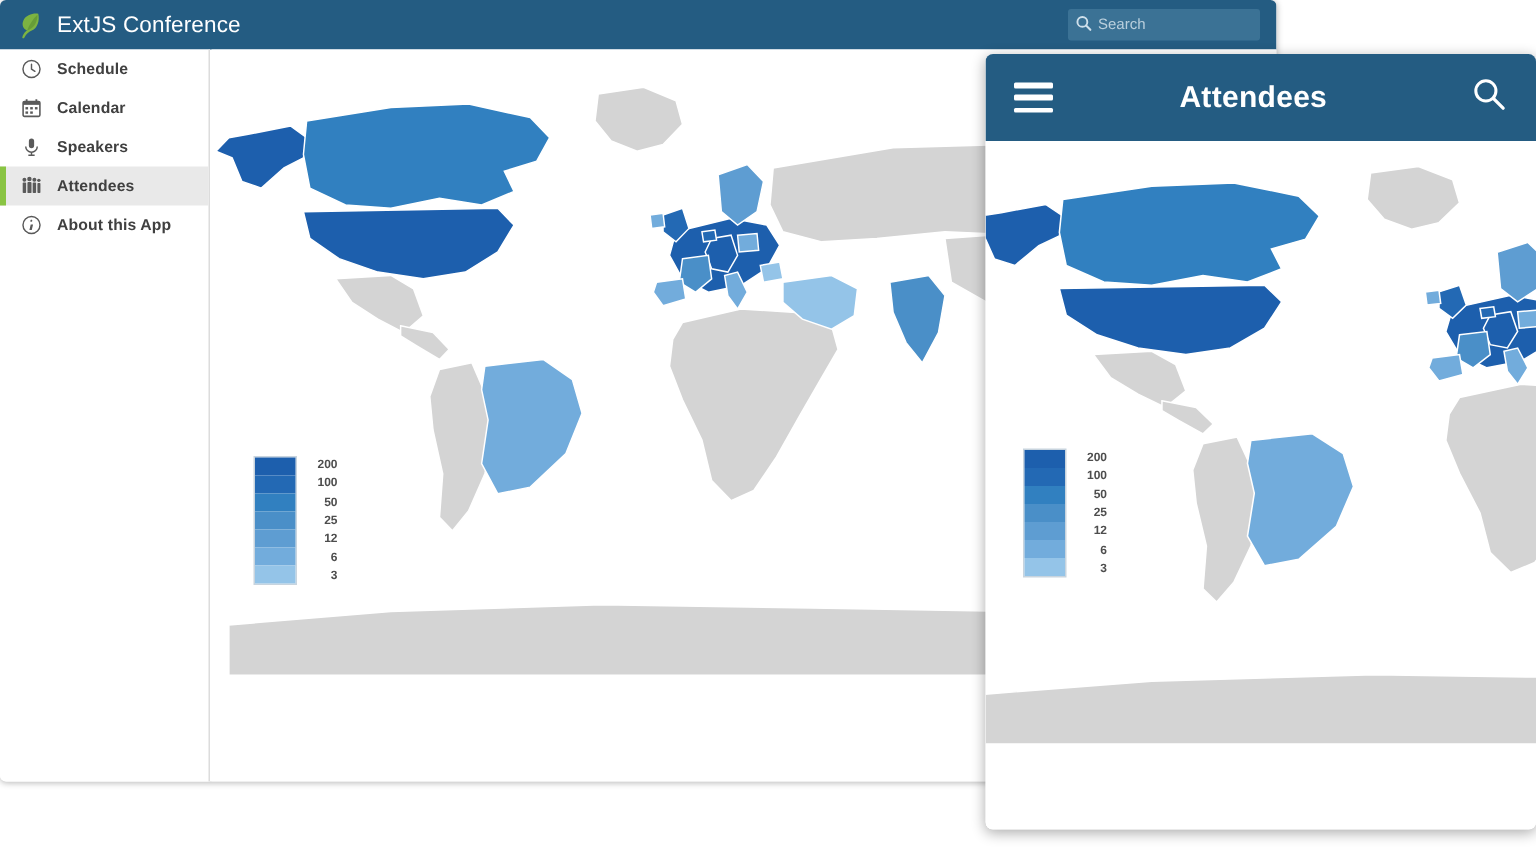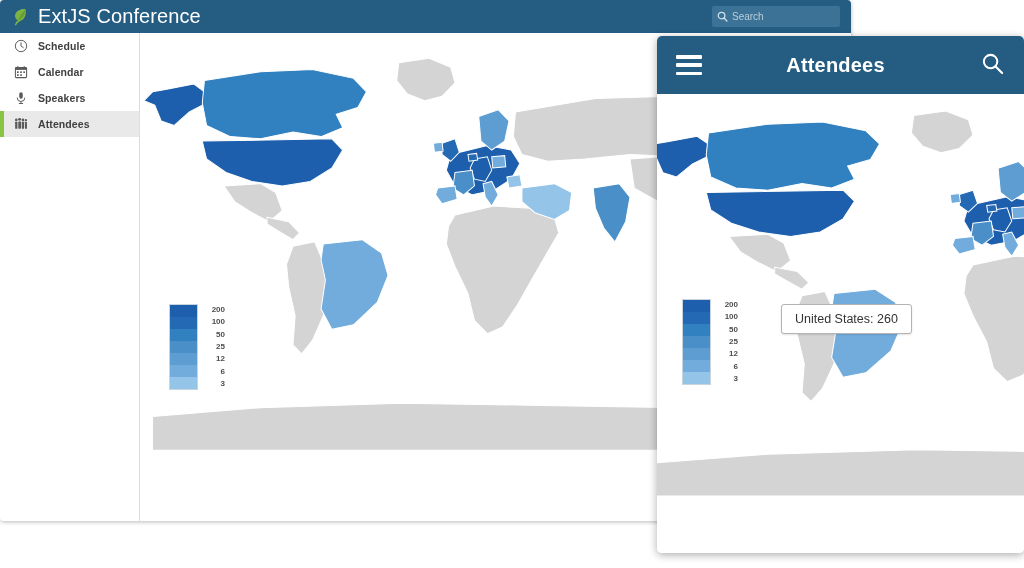--- a/index.html
+++ b/index.html
@@ -19,21 +19,21 @@
     box-shadow: 0 1px 4px rgba(0,0,0,0.28);
     overflow: hidden;
   }
   .app-header {
     position: absolute; left: 0; top: 0; width: 851px; height: 33px;
     background: #245C82;
     display: flex; align-items: center;
   }
   .logo-leaf { margin-left: 11px; width: 18px; height: 20px; position: relative; flex: none; }
   .app-title {
-    color: #ffffff; font-size: 20px; margin-left: 9px;
+    color: #ffffff; font-size: 15px; margin-left: 9px;
     letter-spacing: .1px; font-weight: 400;
   }
   .search-box {
     position: absolute; right: 11px; top: 6px;
     width: 128px; height: 21px;
     background: #3B7295;
     border-radius: 2px;
     display: flex; align-items: center;
   }
   .search-box .mag { margin-left: 5px; flex: none; }
@@ -198,20 +198,29 @@
               <circle cx="10.2" cy="3.3" r="1.5"></circle>
                 <rect x="8.9" y="5.4" width="2.6" height="8" rx=".6"></rect>
               <circle cx="13.6" cy="3.7" r="1.3"></circle>
                 <rect x="12.5" y="5.7" width="2.3" height="7.7" rx=".6"></rect>
             </g>
           </svg>
         </span>
         <span class="nav-label">Attendees</span>
       </div>
 
+      <div class="nav-item">
+        <span class="nav-icon">
+          <svg width="14" height="14" viewBox="0 0 16 16">
+            <circle cx="8" cy="8" r="6.5" fill="none" stroke="#5a5a5a" stroke-width="1.1"></circle>
+            <path d="M8.6 4.7c0 .5-.3.9-.8.9s-.7-.3-.7-.7.3-.9.8-.9.7.3.7.7zM6.4 11.8l1-4.2h1.8l-1 4.2z" fill="#5a5a5a"></path>
+          </svg>
+        </span>
+        <span class="nav-label">About this App</span>
+      </div>
     </nav>
 
     <div class="map-area">
       <svg class="map-svg" width="710" height="488" viewBox="0 0 710 488">
         <g id="main-map-geo">
             <rect x="0" y="0" width="710" height="488" fill="#ffffff"></rect>
             <g transform="translate(-10,14) scale(1.08,1.12)">
               <path d="M248,14 L276,10 L296,18 L300,32 L288,44 L272,48 L256,42 L246,30 Z" fill="#d4d4d4" stroke="#ffffff" stroke-width="0.9"></path>
               <path d="M32,38 L58,33 L68,40 L66,52 L54,58 L40,70 L28,66 L22,52 L12,48 L20,40 Z" fill="#1D5FAD" stroke="#ffffff" stroke-width="0.9"></path>
               <path d="M68,30 L120,22 L168,20 L206,28 L218,40 L210,54 L190,60 L196,72 L176,80 L150,76 L120,82 L92,80 L70,70 L66,50 Z" fill="#3180C0" stroke="#ffffff" stroke-width="0.9"></path>
@@ -339,16 +348,15 @@
             <span>200</span>
             <span>100</span>
             <span>50</span>
             <span>25</span>
             <span>12</span>
             <span>6</span>
             <span>3</span>
           </div>
       </div>
 
-      <div class="tooltip" style="left:124px; top:210px;">United States: 260</div>
     </div>
   </div>
 </div>
 
 </body></html>

